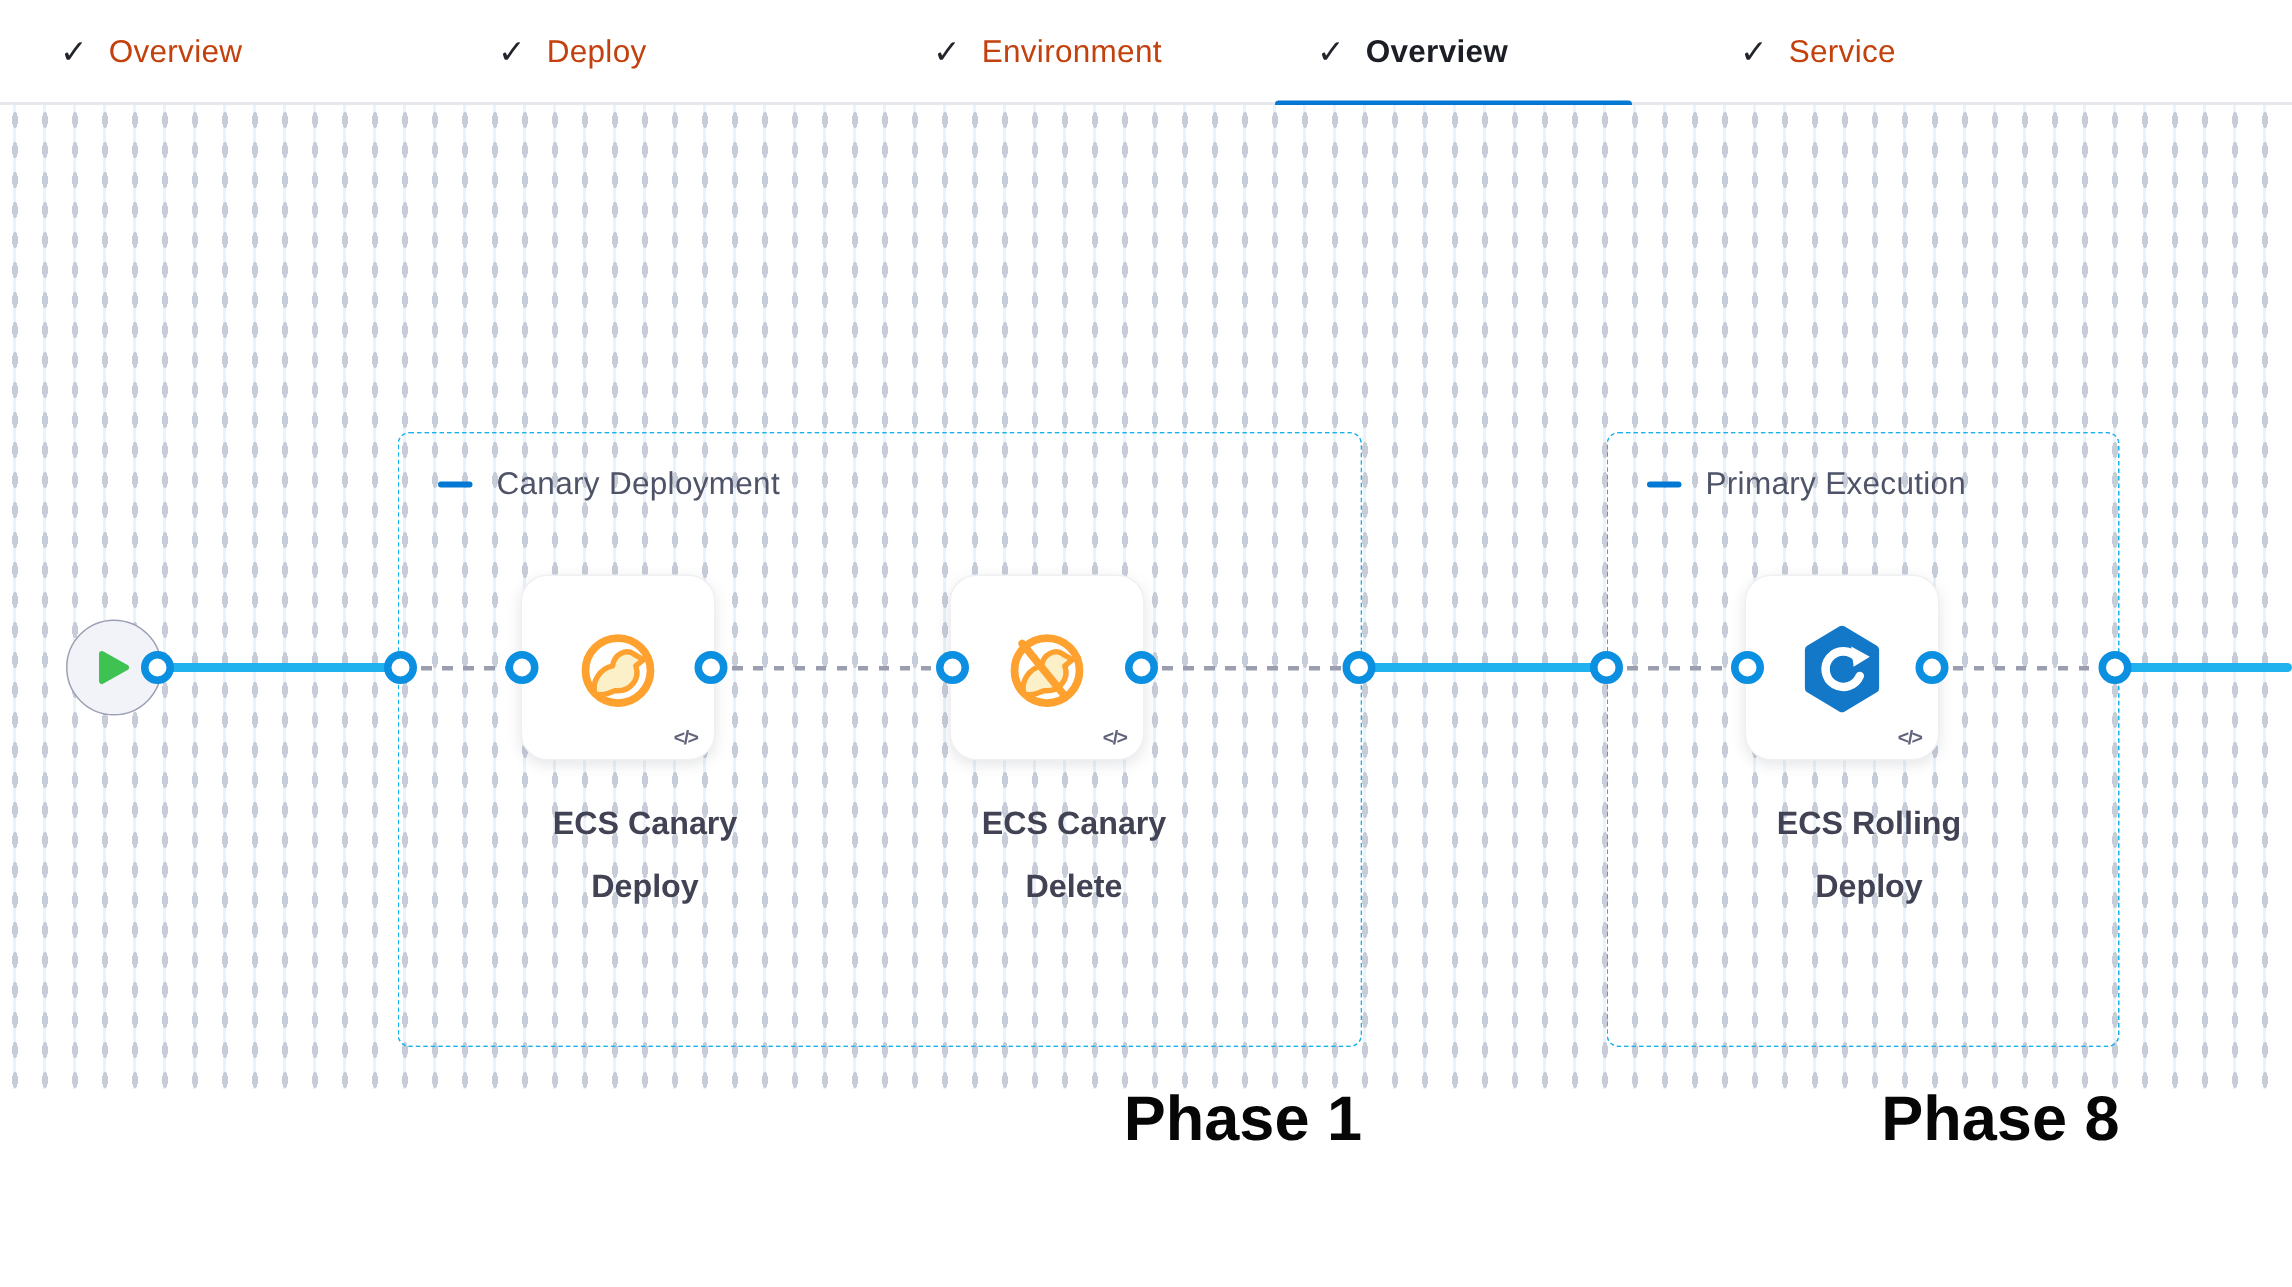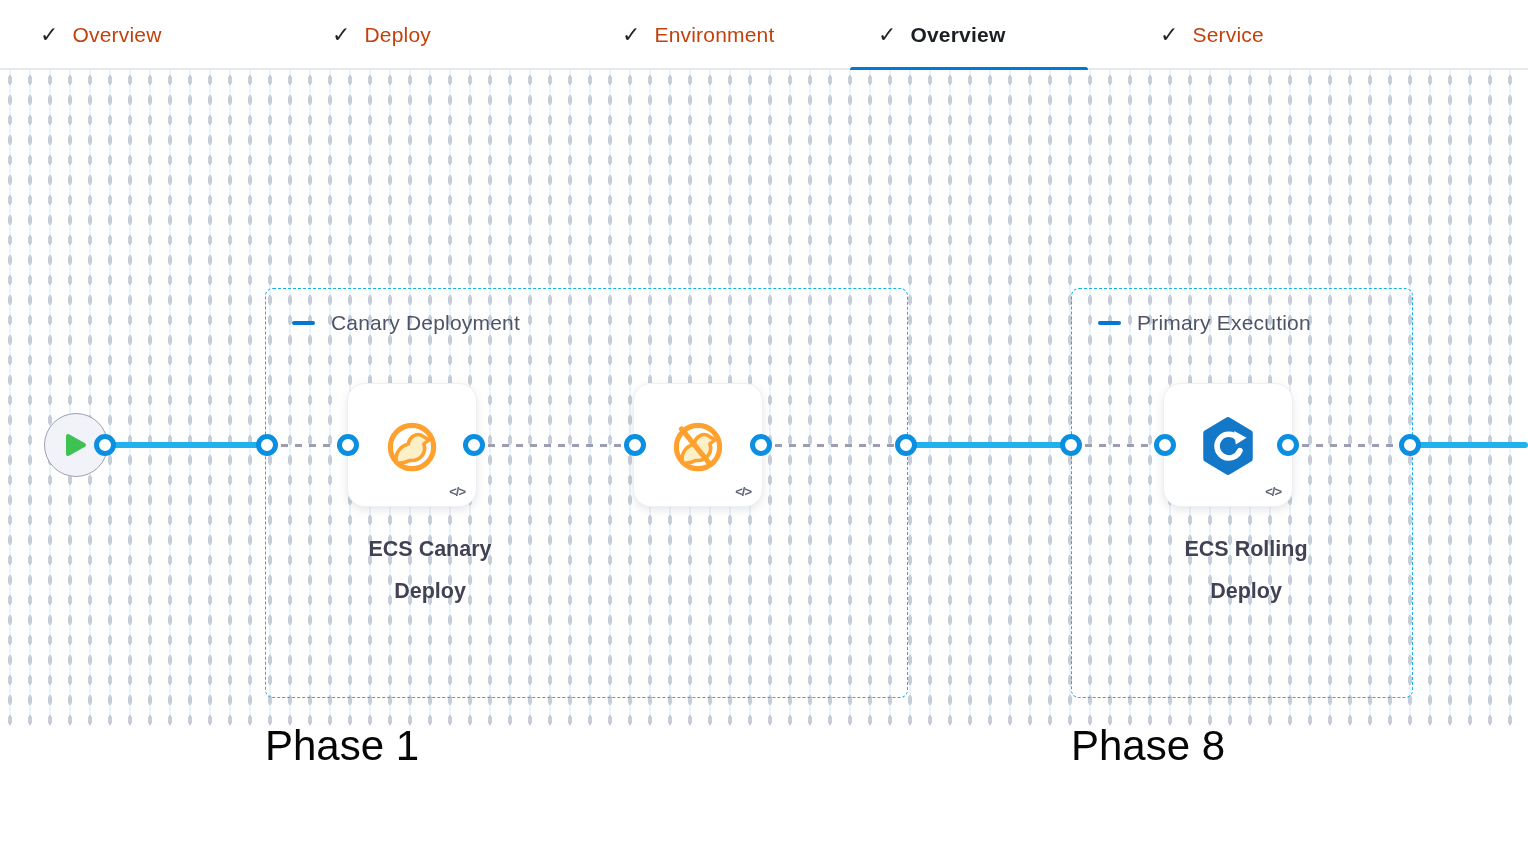--- a/index.html
+++ b/index.html
@@ -64,22 +64,22 @@
                 color:#62647c; letter-spacing:-1px; }
 
   
   .step-label { position:absolute; top:458px; width:160px; text-align:center;
                 font-size:21.5px; font-weight:600; color:#414254; line-height:42px; z-index:2;padding-left:36px; }
   .step-label-1 { left:332px; }
   .step-label-2 { left:618px; }
   .step-label-3 { left:1148px; }
 
   
-  .phase-label { position:absolute; top:652px; text-align:left; font-size:42px;
-                 font-weight:400; color:#060606; z-index:2; }
+  .phase-label { position:absolute; top:652px; text-align:right; font-size:42px;
+                 font-weight:700; color:#060606; z-index:2; }
   .phase-1 { left:265px;  width:643px; }
   .phase-2 { left:1071px; width:342px; }
 </style>
 </head>
 <body>
 
 <div class="tabbar">
   <div class="tab tab-overview">
     <span class="check">✓</span>
     <span class="lbl">Overview</span>
@@ -165,18 +165,19 @@
   <div class="port" style="left:463px;"></div>
   <div class="port" style="left:624px;"></div>
   <div class="port" style="left:750px;"></div>
   <div class="port" style="left:895px;"></div>
   <div class="port" style="left:1060px;"></div>
   <div class="port" style="left:1154px;"></div>
   <div class="port" style="left:1277px;"></div>
   <div class="port" style="left:1399px;"></div>
 
   <div class="step-label step-label-1">ECS Canary Deploy</div>
+  <div class="step-label step-label-2">ECS Canary Delete</div>
   <div class="step-label step-label-3">ECS Rolling Deploy</div>
 
   <div class="phase-label phase-1">Phase 1</div>
   <div class="phase-label phase-2">Phase 8</div>
 
 </div>
 
 </body></html>

